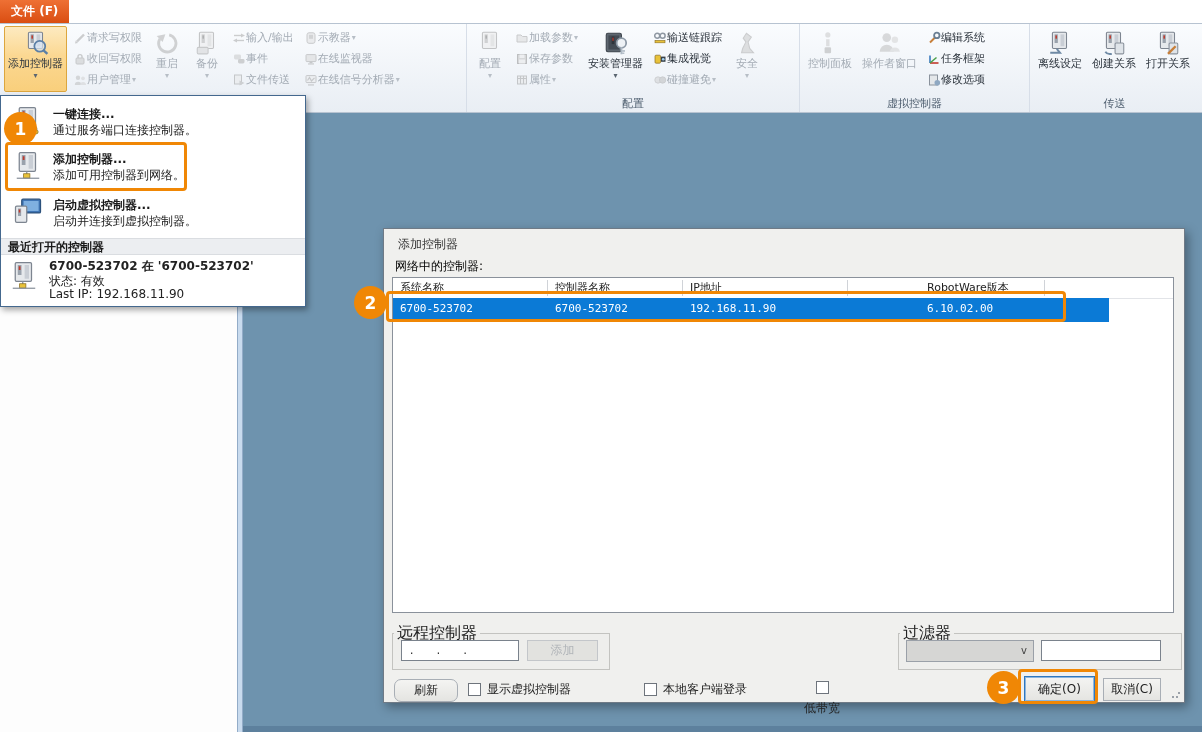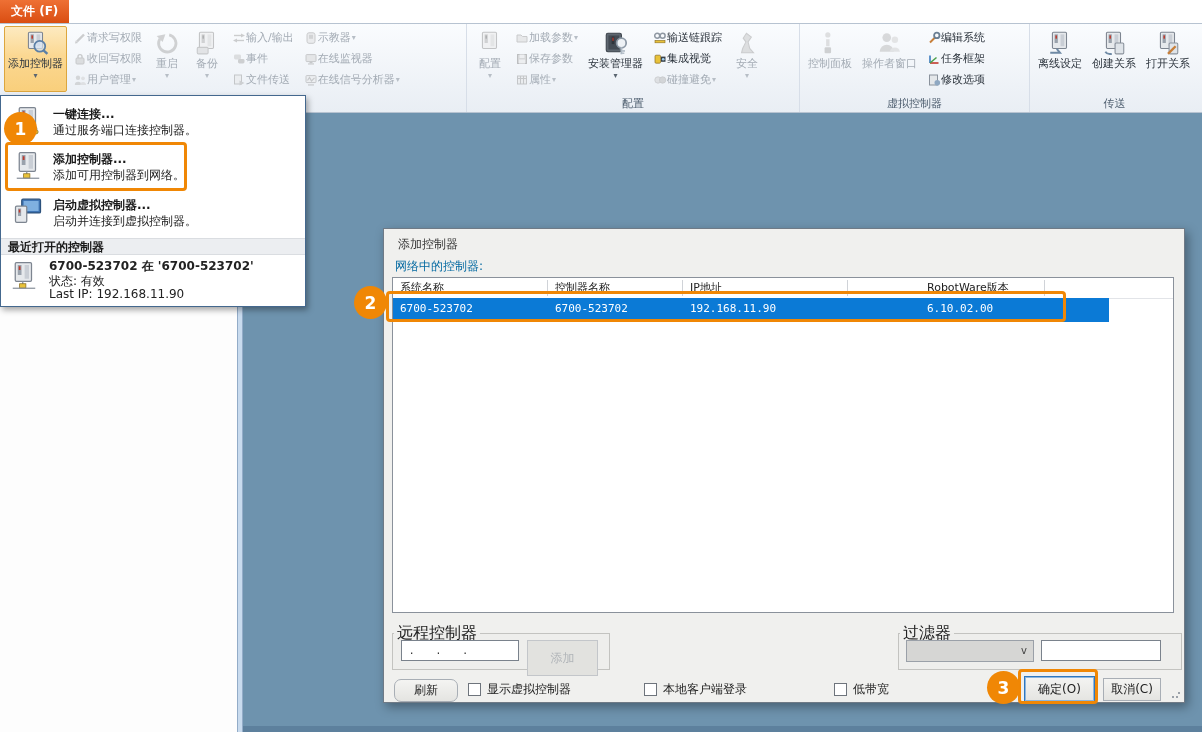--- a/index.html
+++ b/index.html
@@ -56,42 +56,42 @@
                  font-weight:bold; font-size:12px; color:#1a1a1a; padding-left:7px; line-height:16px; }
   .menu-recent { position:absolute; left:0; top:160px; width:100%; height:50px; }
   .menu-recent .mi-ic { position:absolute; left:8px; top:4px; }
   .menu-recent .mr-title { position:absolute; left:48px; top:2px; font-weight:bold; font-size:12px; white-space:nowrap; }
   .menu-recent .mr-status { position:absolute; left:48px; top:17px; font-size:12px; white-space:nowrap; }
   .menu-recent .mr-ip { position:absolute; left:48px; top:31px; font-size:12px; white-space:nowrap; }
   
   .dialog { position:absolute; left:383px; top:228px; width:802px; height:475px; background:#f0f0ee;
             border:1px solid #6f7a86; box-shadow:3px 4px 10px rgba(0,0,0,.35); z-index:40; }
   .dlg-title { position:absolute; left:14px; top:7px; font-size:12px; color:#333; }
-  .dlg-label { position:absolute; left:11px; top:29px; font-size:12px; color:#0369a1; }
+  .dlg-label { position:absolute; left:11px; top:29px; font-size:12px; color:#000000; }
   .tbl { position:absolute; left:8px; top:48px; width:782px; height:336px; background:#fff; border:1px solid #8a919b; }
   .tbl-h { position:absolute; top:0; font-size:11px; color:#222; white-space:nowrap; line-height:20px; }
   .tbl-hsep { position:absolute; top:2px; width:1px; height:16px; background:#d0d3d8; }
   .tbl-hline { position:absolute; left:0; right:0; top:20px; height:1px; background:#e2e4e8; }
   .tbl-row { position:absolute; left:0; top:20px; width:716px; height:24px; background:#0b7ad6; }
   .tbl-cell { position:absolute; top:4px; font-size:11px; color:#fff; white-space:nowrap;
               font-family:"DejaVu Sans Mono","Liberation Mono",monospace; }
   fieldset.box { position:absolute; border:1px solid #c3c3c0; background:#eeeeec; }
   fieldset.box legend { font-size:16px; color:#222; padding:0 3px; margin-left:1px; }
   .fs-remote { left:8px; top:394px; width:218px; height:47px; }
   .fs-filter { left:514px; top:394px; width:284px; height:47px; }
   .txt { position:absolute; background:#fff; border:1px solid #7a828c; font-size:12px; color:#555;
          font-family:inherit; padding:0 4px; }
   .ip-input { left:17px; top:411px; width:118px; height:21px; white-space:pre; line-height:19px; color:#333; }
   .f-input { left:657px; top:411px; width:120px; height:21px; }
   .combo { position:absolute; left:522px; top:411px; width:128px; height:22px; background:#d6d6d4;
            border:1px solid #9aa0a8; }
   .combo .chev { position:absolute; right:6px; top:4px; font-size:10px; color:#444; }
   .btn { position:absolute; background:linear-gradient(#f4f4f2,#e4e4e1); border:1px solid #a8aeb5;
          font-size:12px; color:#222; text-align:center; font-family:inherit; }
-  .btn-add { left:143px; top:411px; width:71px; height:36px; color:#b0b4b8; background:#e2e2df; border-color:#c3c6ca; }
+  .btn-add { left:143px; top:411px; width:71px; height:21px; color:#b0b4b8; background:#e2e2df; border-color:#c3c6ca; }
   .btn-refresh { left:10px; top:450px; width:64px; height:23px;border-radius:7px; }
   .btn-ok { left:640px; top:447px; width:71px; height:26px; border:1px solid #2e77c0;
             box-shadow:inset 0 0 0 1px #8db6de; }
   .btn-cancel { left:719px; top:449px; width:58px; height:23px; }
   .cb { position:absolute; display:flex; align-items:center; gap:6px; font-size:12px; color:#222; top:452px; }
   .cb .box { width:13px; height:13px; background:#fff; border:1px solid #6e747c; display:inline-block; }
   .grip { position:absolute; right:3px; bottom:3px; width:10px; height:10px;
           background:radial-gradient(circle at 2px 8px,#9aa0a8 1px,transparent 1.4px),
                      radial-gradient(circle at 6px 8px,#9aa0a8 1px,transparent 1.4px),
                      radial-gradient(circle at 8px 4px,#9aa0a8 1px,transparent 1.4px); }
@@ -559,21 +559,21 @@
 
     <button class="btn btn-refresh">刷新</button>
     <label class="cb" style="left:84px;">
       <span class="box"></span>
       <span>显示虚拟控制器</span>
     </label>
     <label class="cb" style="left:260px;">
       <span class="box"></span>
       <span>本地客户端登录</span>
     </label>
-    <label class="cb" style="left:450px;">
+    <label class="cb" style="left:420px;flex-direction:column;">
       <span class="box"></span>
       <span>低带宽</span>
     </label>
     <button class="btn btn-ok">确定(O)</button>
     <button class="btn btn-cancel">取消(C)</button>
     <div class="grip"></div>
   </div>
 
   <div class="callout-circle cc1">1</div>
   <div class="callout-box cb1"></div>

